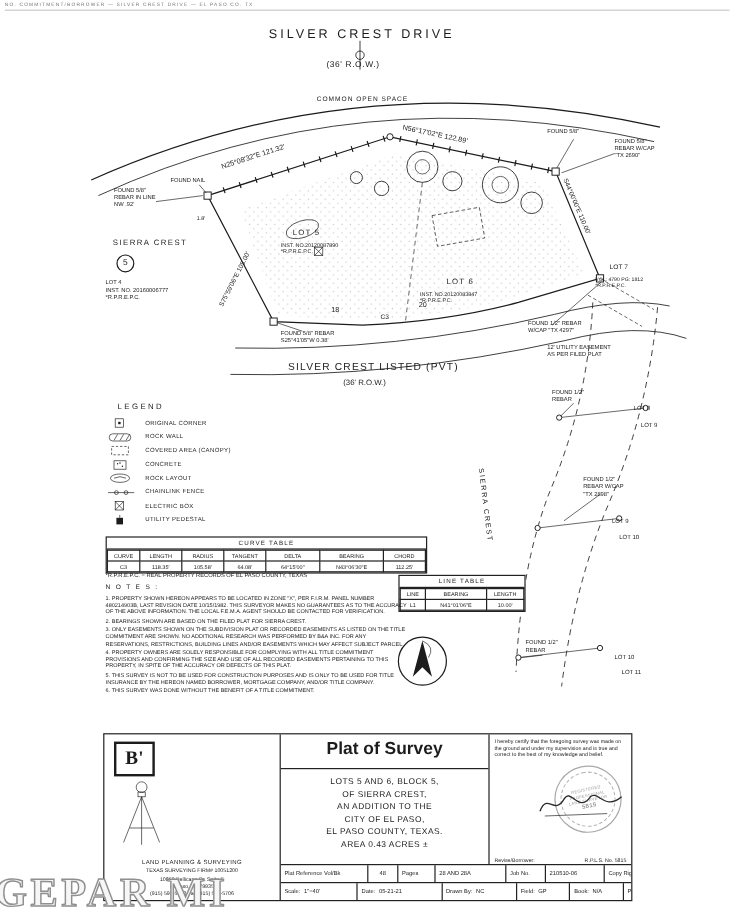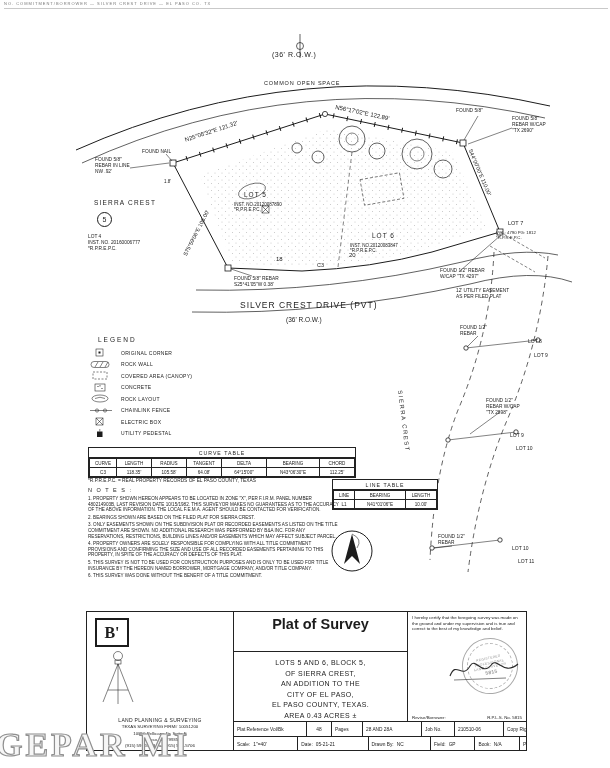--- a/index.html
+++ b/index.html
@@ -44,21 +44,21 @@
   .fcell{border-right:1px solid #222;display:flex;align-items:center;padding:0 3px;gap:3px;
          font-size:4.8px;overflow:hidden;white-space:nowrap;}
   .fcell:last-child{border-right:none;}
   .logo-box{position:absolute;left:8px;top:6px;width:30px;height:25px;border:2px solid #1c1c1c;
             display:flex;align-items:center;justify-content:center;
             font-family:"Liberation Serif",serif;font-weight:bold;font-size:16px;}
   .names{position:absolute;left:44px;top:7px;width:98px;text-align:center;
          font-family:"Liberation Serif",serif;font-weight:bold;}
   .names div{line-height:1.25;}
   .addr{position:absolute;left:0;right:0;bottom:2px;text-align:center;font-size:4.4px;line-height:1.4;}
-  .tb-title{font-size:14.5px;font-weight:bold;text-align:center;padding:4px 0 19px 0;
+  .tb-title{font-size:14.5px;font-weight:bold;text-align:center;padding:4px 0 8px 0;
             border-bottom:1px solid #222;}
   .tb-desc{margin-top:6px;text-align:center;font-size:7px;line-height:1.5;letter-spacing:.4px;}
   .cert{font-size:4.4px;line-height:1.3;padding:3px 4px 0 4px;white-space:normal;}
   .seal{position:absolute;right:8px;top:26px;width:54px;height:54px;border:1px solid #a9a9a9;
         border-radius:50%;transform:rotate(-12deg);display:flex;flex-direction:column;
         align-items:center;justify-content:center;color:#9a9a9a;}
   .seal .inner{position:absolute;inset:4px;border:1px dashed #b5b5b5;border-radius:50%;}
   .seal div{font-size:3.4px;line-height:1.3;letter-spacing:.3px;text-align:center;}
   .seal .num{font-size:5px;font-weight:bold;}
   .sig{position:absolute;right:2px;top:46px;}
@@ -153,20 +153,21 @@
       <line class="ink vthin" x1="452" y1="546" x2="434" y2="548"></line>
     </g>
 
     <g>
       <circle class="ink" cx="352" cy="551" r="20"></circle>
       <path d="M 352,534 L 344,564 L 352,556 L 360,564 Z" fill="#1c1c1c" stroke="none"></path>
       <path class="ink vthin" d="M 352,534 Q 363,539 357,548"></path>
     </g>
   </svg>
 
+  <div class="lbl" style="left:224px;top:23px;font-size:10.5px;letter-spacing:2.5px;">SILVER CREST DRIVE</div>
   <div class="lbl" style="left:272px;top:51px;font-size:7px;letter-spacing:.5px;">(36' R.O.W.)</div>
   <div class="lbl" style="left:264px;top:80px;font-size:5.5px;letter-spacing:.8px;">COMMON OPEN SPACE</div>
   <div class="lbl" style="left:184px;top:137px;font-size:6px;transform:rotate(-18deg);">N25°08'32"E   121.32'</div>
   <div class="lbl" style="left:336px;top:104px;font-size:6px;transform:rotate(12deg);">N56°17'02"E   122.89'</div>
   <div class="lbl" style="left:142px;top:149px;font-size:4.8px;">FOUND NAIL</div>
   <div class="lbl pre" style="left:95px;top:157px;font-size:4.8px;">FOUND 5/8"
 REBAR IN LINE
 NW .92'</div>
   <div class="lbl" style="left:164px;top:179px;font-size:4.5px;">1.8'</div>
   <div class="lbl" style="left:94px;top:199px;font-size:6.5px;letter-spacing:1.2px;">SIERRA CREST</div>
@@ -185,21 +186,21 @@
 *R.P.R.E.P.C.</div>
   <div class="lbl" style="left:276px;top:256px;font-size:6px;">18</div>
   <div class="lbl" style="left:317px;top:262px;font-size:5.5px;">C3</div>
   <div class="lbl" style="left:349px;top:252px;font-size:6px;">20</div>
   <div class="lbl" style="left:473px;top:148px;font-size:5.5px;transform:rotate(67deg);">S44°00'00"E  110.00'</div>
   <div class="lbl" style="left:508px;top:220px;font-size:5.5px;">LOT 7</div>
   <div class="lbl pre" style="left:496px;top:230px;font-size:4.3px;">VOL: 4790 PG: 1812
 *R.P.R.E.P.C.</div>
   <div class="lbl pre" style="left:234px;top:276px;font-size:4.8px;">FOUND 5/8" REBAR
 S25°41'05"W 0.38'</div>
-  <div class="lbl" style="left:240px;top:300px;font-size:8.5px;letter-spacing:1px;">SILVER CREST DRIVE (PVT)</div>
+  <div class="lbl" style="left:240px;top:300px;font-size:8.5px;letter-spacing:1px;">SILVER CREST LISTED (PVT)</div>
   <div class="lbl" style="left:286px;top:316px;font-size:6.5px;">(36' R.O.W.)</div>
   <div class="lbl" style="left:456px;top:108px;font-size:4.8px;">FOUND 5/8"</div>
   <div class="lbl pre" style="left:512px;top:116px;font-size:4.8px;">FOUND 5/8"
 REBAR W/CAP
 "TX 2690"</div>
   <div class="lbl pre" style="left:440px;top:268px;font-size:4.8px;">FOUND 1/2" REBAR
 W/CAP "TX 4297"</div>
   <div class="lbl pre" style="left:456px;top:288px;font-size:4.8px;">12' UTILITY EASEMENT
 AS PER FILED PLAT</div>
   <div class="lbl pre" style="left:460px;top:325px;font-size:4.8px;">FOUND 1/2"

